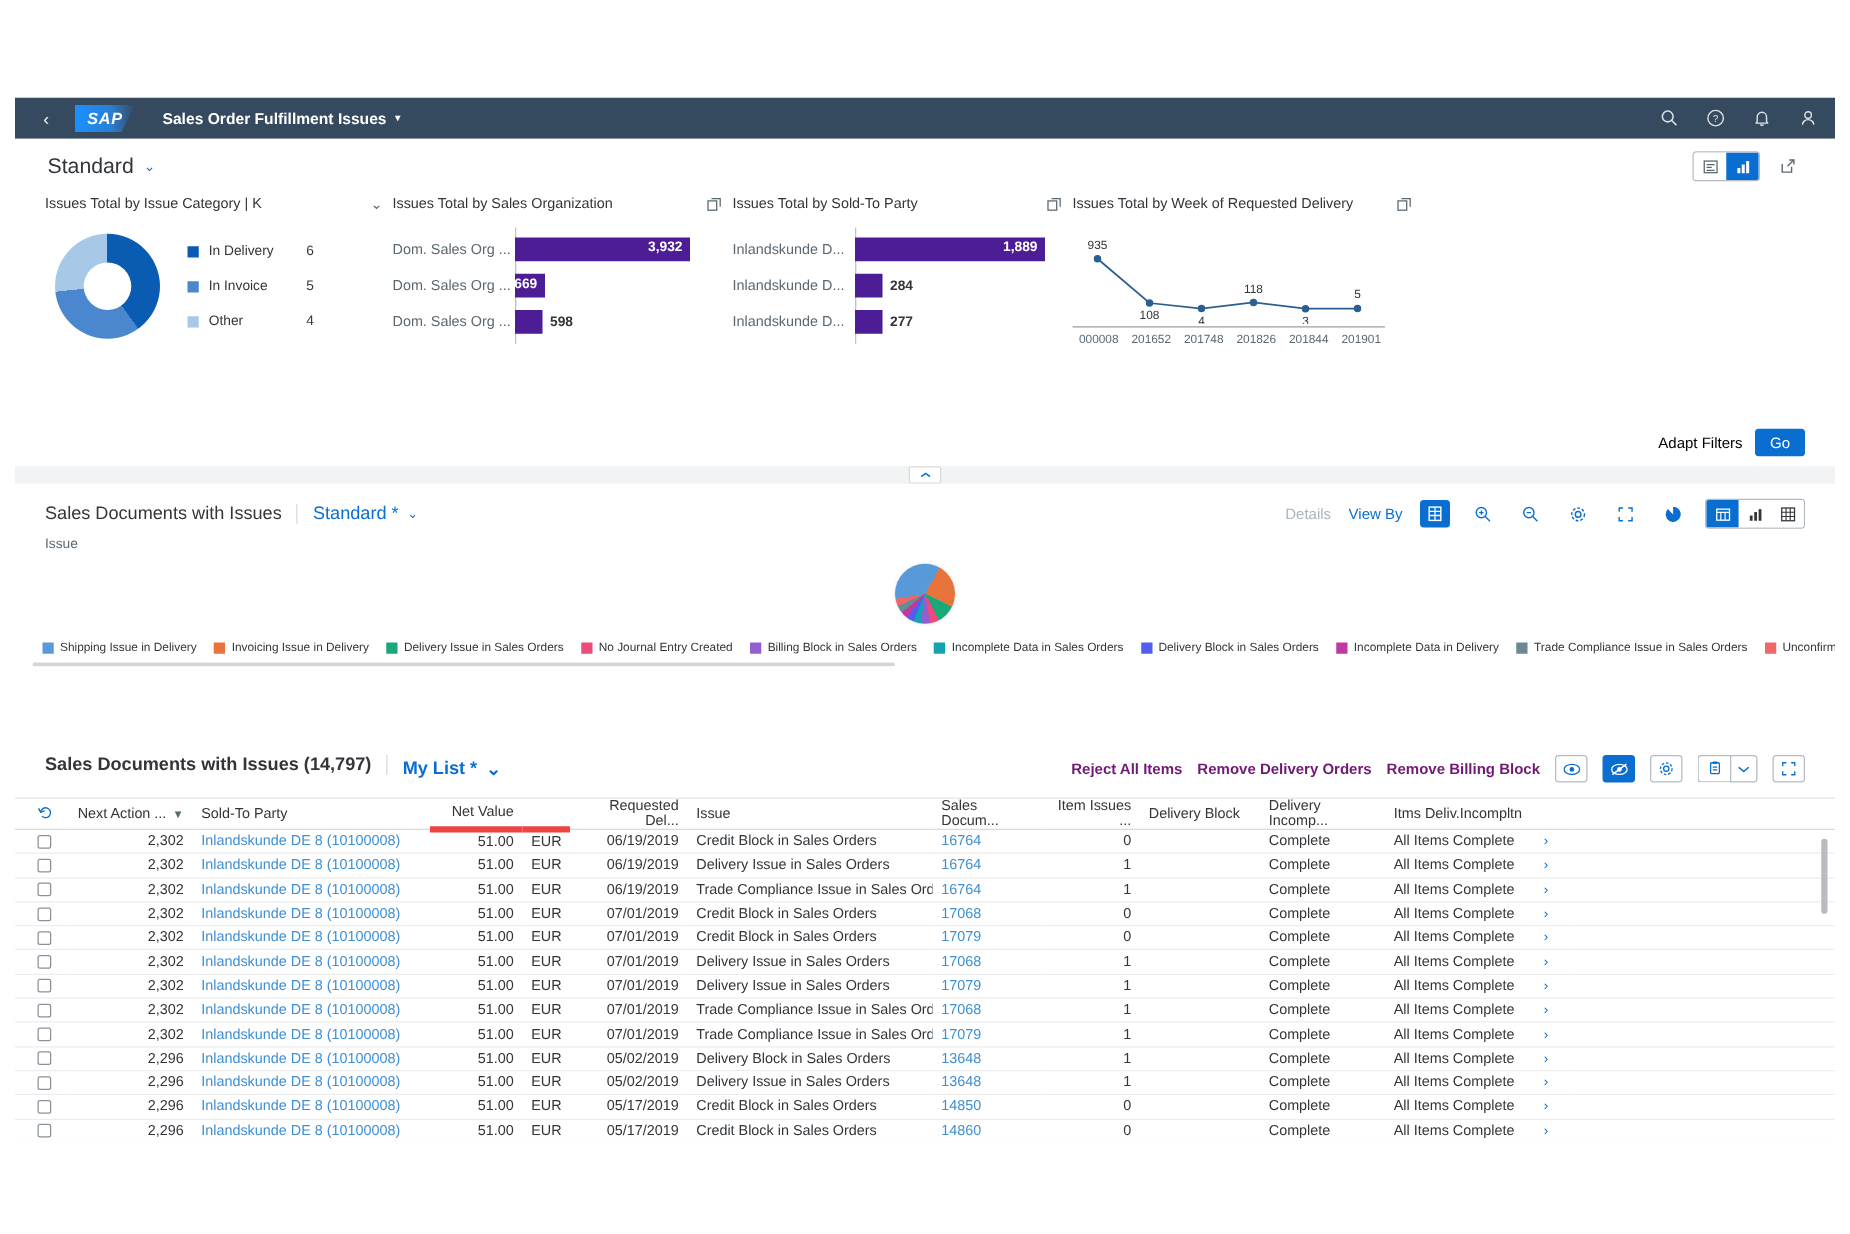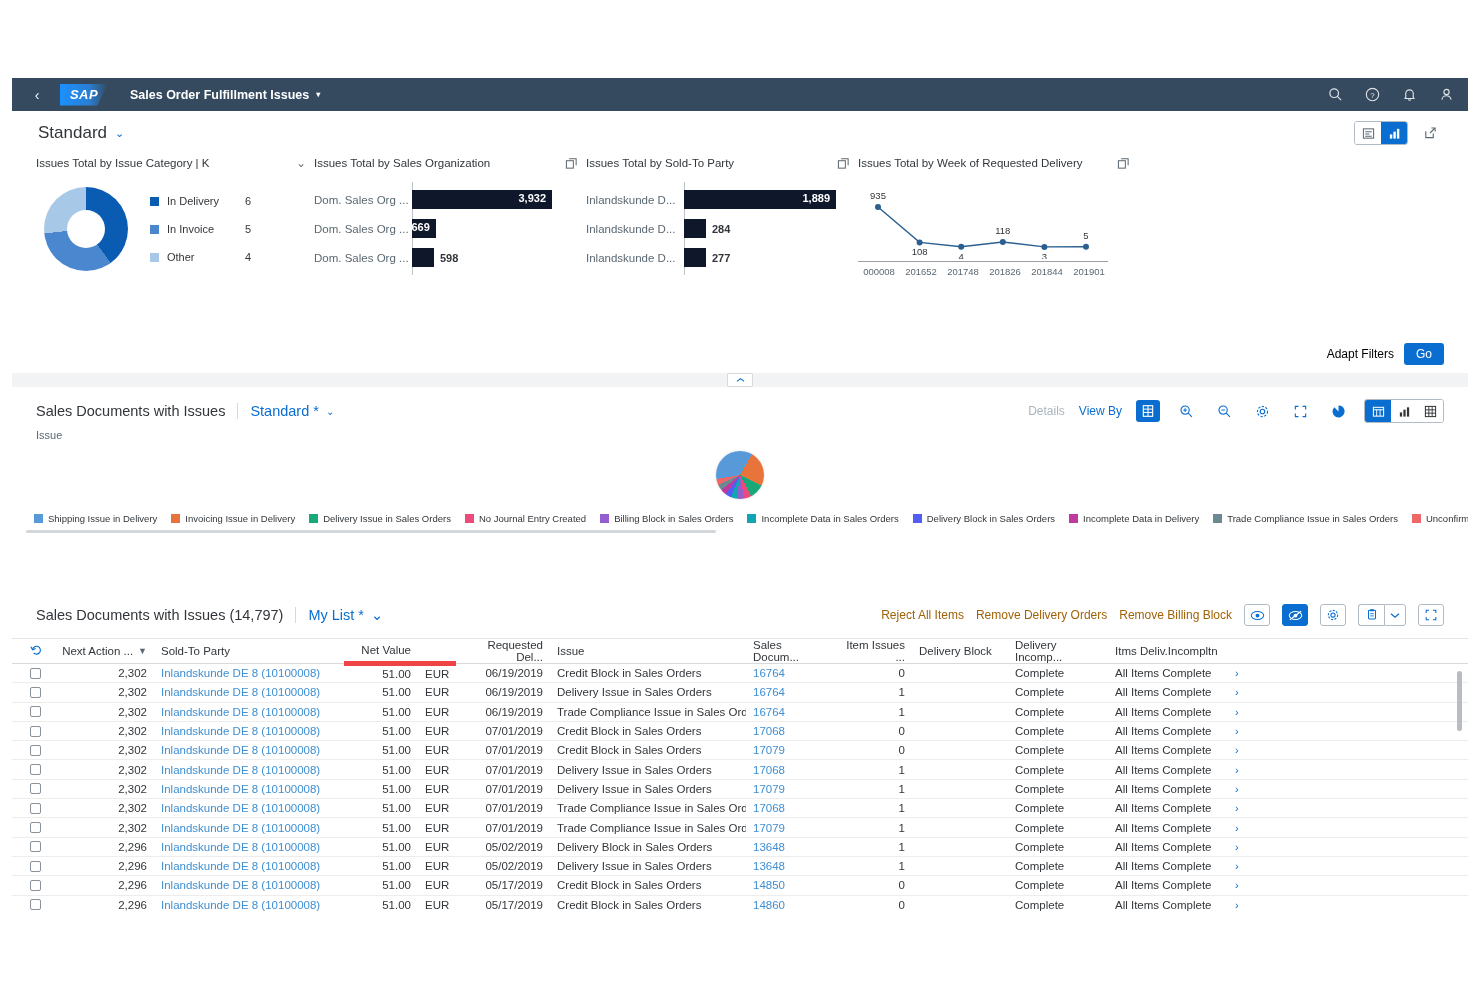--- a/index.html
+++ b/index.html
@@ -59,21 +59,21 @@
   .legend-sq { width:9px; height:9px; margin-right:8px; flex:none; }
   .legend-val { margin-left:auto; padding-left:26px; color:#32363a; }
 
   
   .card-bars { width:272px; padding-right:8px; }
   .bars { margin-top:12px; position:relative; }
   .bar-row { display:flex; align-items:center; height:29px; }
   .bar-lbl { width:98px; font-size:11.5px; color:#5a6872; text-align:left; white-space:nowrap; overflow:hidden; }
   .bar-track { position:relative; flex:1; height:29px; display:flex; align-items:center; }
   .bar-axis { position:absolute; left:0; top:-3px; bottom:-3px; width:1px; background:#c0c4c8; }
-  .bar { height:19px; background:#0f172a; position:relative; }
+  .bar { height:19px; background:#4c1d95; position:relative; }
   .bar-in { position:absolute; right:6px; top:2px; font-size:11px; color:#fff; font-weight:bold; }
   .bar-out { margin-left:6px; font-size:11px; color:#32363a; font-weight:bold; }
 
   
   .card-line { width:272px; }
   .lc { margin-top:8px; position:relative; width:250px; height:78px; }
   .lc svg { display:block; }
   .lc-axis { border-top:1px solid #9aa0a6; width:250px; margin-top:2px; }
   .lc-ticks { display:flex; margin-top:4px; width:252px; }
   .lc-ticks span { flex:1; text-align:center; font-size:9.5px; color:#5a6872; }
@@ -107,25 +107,25 @@
   .pie-wrap { display:flex; justify-content:center; margin-top:10px; }
   .pie { width:48px; height:48px; border-radius:50%; box-shadow:0 0 3px rgba(0,0,0,.12); }
 
   .legend-strip { display:flex; align-items:center; gap:0; padding:0 22px; margin-top:14px; white-space:nowrap; overflow:hidden; }
   .ls-item { display:flex; align-items:center; margin-right:14px; font-size:9.5px; color:#32363a; }
   .ls-sq { width:9px; height:9px; margin-right:5px; flex:none; }
   .scrollbar-h { height:3px; background:#d4d7da; width:690px; margin:6px auto 0 14px; border-radius:2px; }
 
   
   .tbl-sec { position:absolute; left:0; top:514px; width:1456px; height:321px; background:#fff; }
-  .tbl-head { display:flex; align-items:center; padding:12px 24px 0 24px; }
+  .tbl-head { display:flex; padding:12px 24px 0 24px;font-weight:bold; }
   .tbl-title { font-size:14.5px; color:#32363a; }
   .tbl-variant { font-size:14.5px; color:#0a6ed1; display:flex; align-items:center; gap:7px; cursor:pointer; }
   .tbl-right { margin-left:auto; display:flex; align-items:center; gap:12px; }
-  .tbl-btn { font-size:12px; color:#a16207; cursor:default; }
+  .tbl-btn { font-size:12px; color:#701a75; cursor:default; }
   .obtn { width:26px; height:22px; border:1px solid #b3bcc4; border-radius:3px; display:flex; align-items:center; justify-content:center; background:#fff; cursor:pointer; }
   .obtn.on { background:#0a6ed1; border-color:#0a6ed1; }
   .split { display:flex; }
   .split .obtn:first-child { border-top-right-radius:0; border-bottom-right-radius:0; border-right:none; }
   .split .obtn:last-child { border-top-left-radius:0; border-bottom-left-radius:0; width:22px; }
 
   table { border-collapse:collapse; width:1456px; margin-top:12px; table-layout:fixed; }
   thead th {
     background:#fff; font-size:11.5px; font-weight:normal; color:#32363a;
     border-bottom:1px solid #d9d9d9; border-top:1px solid #e5e5e5;

